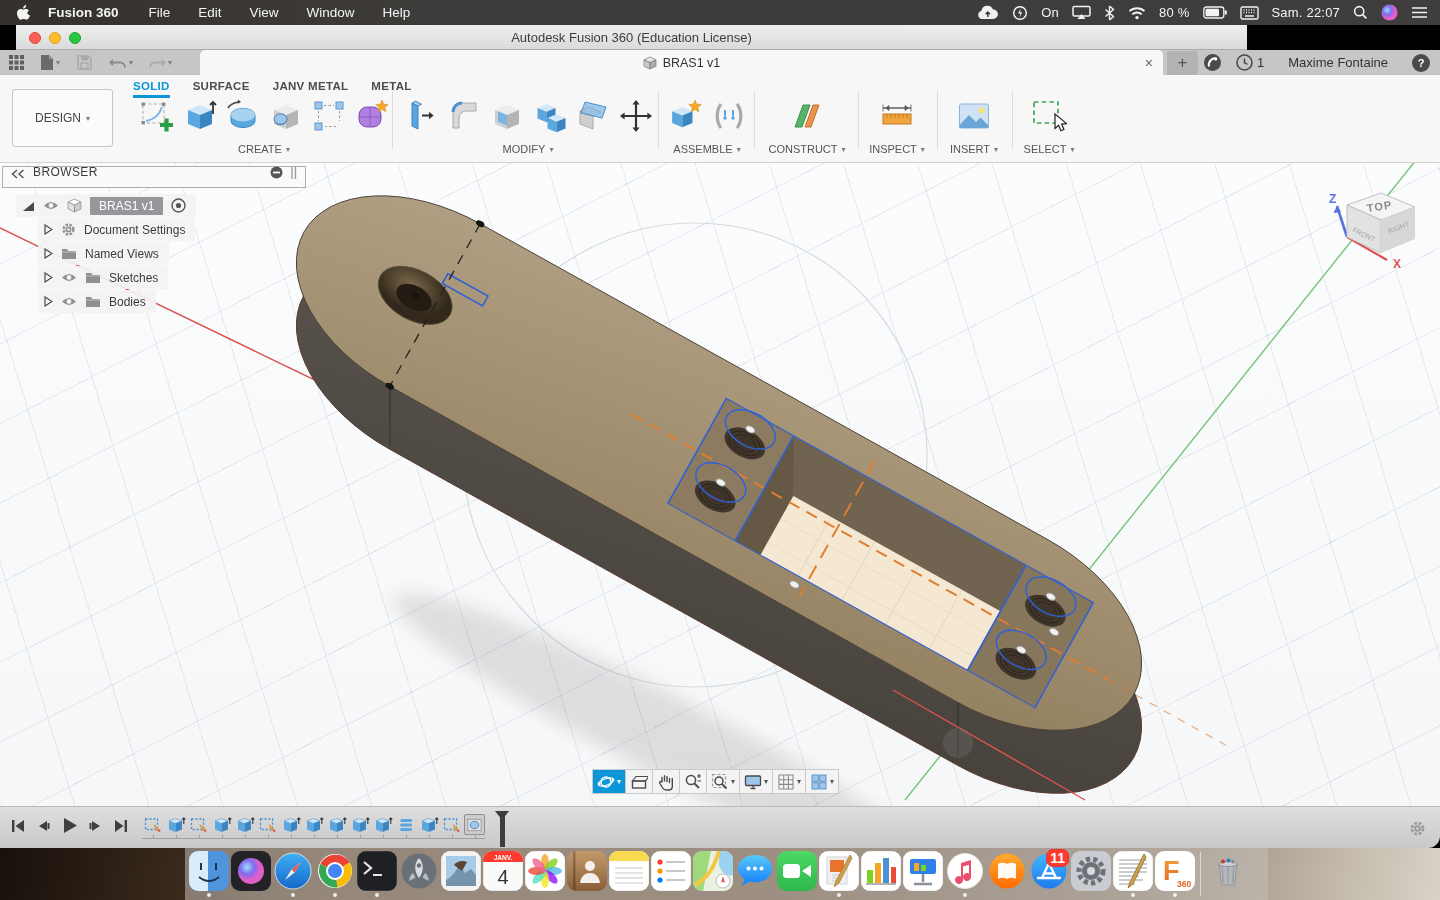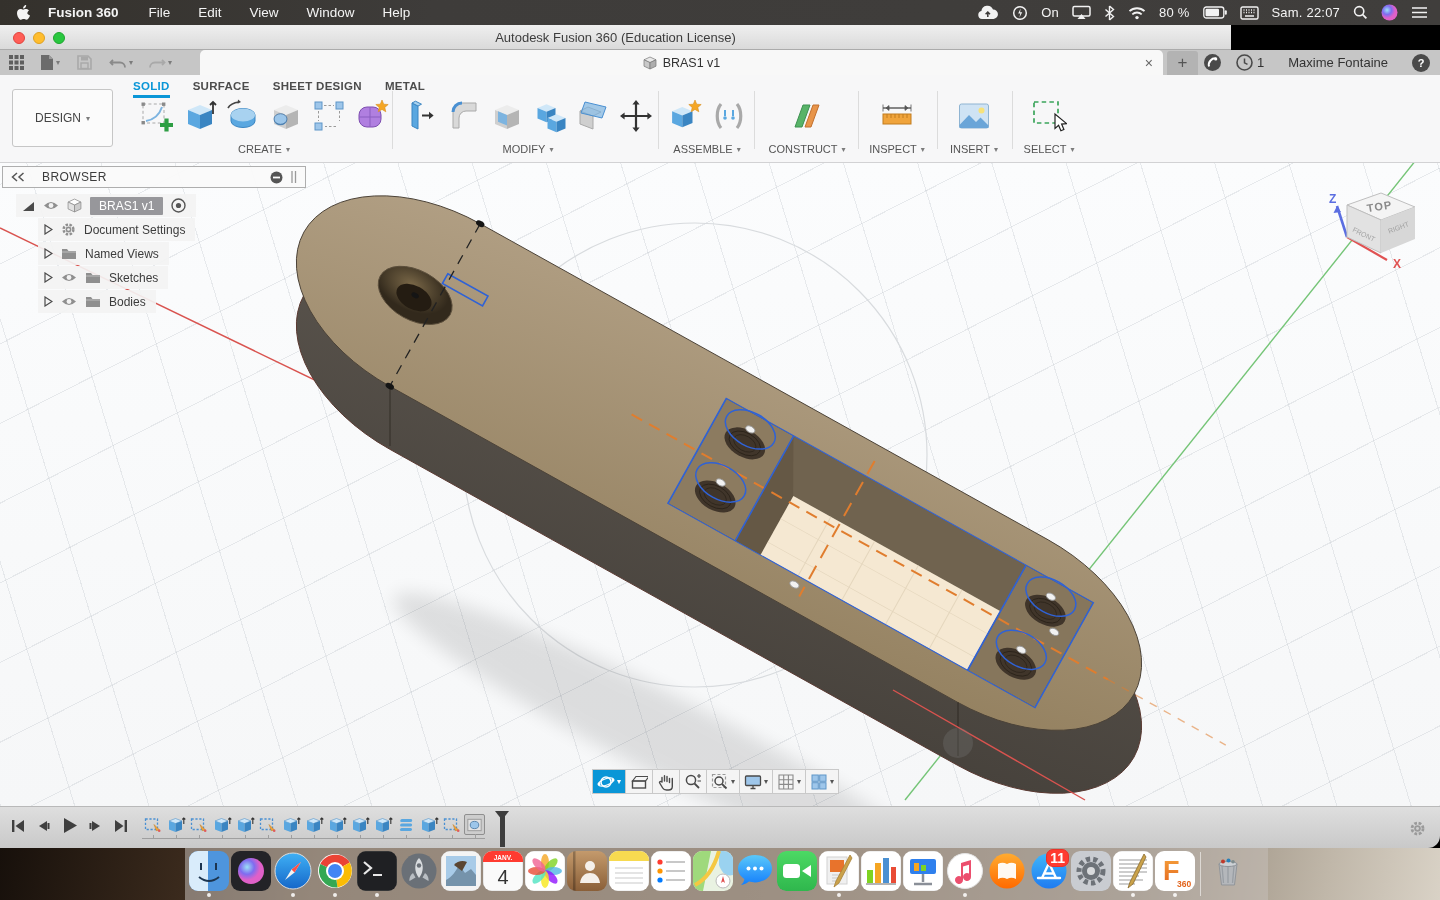--- a/index.html
+++ b/index.html
@@ -10,21 +10,21 @@
 
 #menubar{position:absolute;left:0;top:0;width:1440px;height:25px;background:linear-gradient(90deg,#34312c,#3e3c3a 30%,#403e3c);color:#f4f4f4;display:flex;align-items:center;font-size:13.5px}
 #menubar .apple{margin:0 18px 0 16px}
 #menubar .appname{font-weight:bold;margin-right:30px}
 #menubar .menus{display:flex;gap:28px}
 #menubar .right{margin-left:auto;display:flex;align-items:center;gap:13px;padding-right:12px;font-size:13px}
 #menubar .right .txt{letter-spacing:.2px}
 .mb-ic{display:flex;align-items:center}
 
 
-#titlebar{position:absolute;left:0;top:25px;width:1231px;height:25px;background:linear-gradient(#efefef,#dadada);border-bottom:1px solid #ababab}
+#titlebar{position:absolute;left:16px;top:25px;width:1231px;height:25px;background:linear-gradient(#efefef,#dadada);border-bottom:1px solid #ababab}
 .tl{position:absolute;top:6.5px;width:12px;height:12px;border-radius:50%}
 #titlebar .title{position:absolute;left:0;right:0;text-align:center;line-height:25px;font-size:13px;color:#3d3d3d}
 
 
 #quickbar{position:absolute;left:0;top:50px;width:1440px;height:25px;background:#c6c6c6}
 #quickbar .qicons{position:absolute;left:8px;top:0;height:25px;display:flex;align-items:center;gap:9px}
 .qi{display:flex;align-items:center;gap:2px}
 .car{font-size:8px;color:#7c7c7c;font-style:normal}
 #doc-tab{position:absolute;left:200px;top:0;width:963px;height:25px;background:#f8f8f8;border-radius:5px 5px 0 0;display:flex;align-items:center;justify-content:center;gap:6px;font-size:12.5px;color:#333}
 #doc-tab .close{position:absolute;right:10px;color:#666;font-size:14px;line-height:1;cursor:default}
@@ -47,21 +47,21 @@
 
 #canvas{position:absolute;left:0;top:163px;width:1440px;height:643px;background:
  repeating-linear-gradient(73deg,rgba(186,192,199,.30) 0 1px,transparent 1px 71px),
  repeating-linear-gradient(-27deg,rgba(186,192,199,.30) 0 1px,transparent 1px 71px),
  linear-gradient(#fbfcfd,#f6f7f8)}
 #scene{position:absolute;left:0;top:0}
 #viewcube{position:absolute;left:1317px;top:16px;width:115px;height:100px}
 
 
 #browser{position:absolute;left:2px;top:3px;width:304px;font-size:12px;color:#3c3c3c}
-#browser .hdr{height:22px;background:rgba(250,250,250,.95);border:1px solid #aeaeae;display:flex;align-items:center;padding:8px 8px;gap:17px;letter-spacing:.4px}
+#browser .hdr{height:22px;background:rgba(250,250,250,.95);border:1px solid #aeaeae;display:flex;align-items:flex-end;padding:8px 8px;gap:8px;letter-spacing:.4px}
 #browser .hdr .sp{margin-left:auto;display:flex;gap:8px;align-items:center;color:#555}
 .brow{display:inline-flex;align-items:center;height:23px;background:rgba(243,243,243,.92);padding:0 10px 0 6px;gap:8px;margin-top:1px}
 .brow .lbl{white-space:nowrap}
 #brow-root{margin-left:14px;margin-top:6px}
 .ind1{margin-left:36px}
 .ind2{margin-left:36px}
 .sel-lbl{background:#97979b;color:#fff;padding:2px 9px;border-radius:1px}
 
 
 #commentsbar{position:absolute;left:2px;top:607px;width:302px;height:22px;background:rgba(250,250,250,.95);border:1px solid #aeaeae;display:flex;align-items:center;padding:0 9px;font-size:12px;color:#4a4a4a;letter-spacing:.4px}
@@ -321,21 +321,21 @@
 </div>
 
 <div id="ribbon">
   <div id="design-btn">
       <span>DESIGN</span>
       <i class="car">▾</i>
     </div>
   <div id="rtabs">
     <span class="rtab active">SOLID</span>
     <span class="rtab">SURFACE</span>
-    <span class="rtab">SHEET DESIGN</span>
+    <span class="rtab">JANV METAL</span>
     <span class="rtab">METAL</span>
   </div>
   <div class="rgroup" style="left:133px;width:262px">
       <div class="gicons">
         <span>
           <svg width="36" height="36" viewBox="0 0 36 36">
             <rect x="4" y="6" width="21" height="19" fill="none" stroke="#a9a9a9" stroke-dasharray="3 2.4"></rect>
             <rect x="2.5" y="4.5" width="3.4" height="3.4" fill="#8a8a8a"></rect>
             <rect x="23" y="4.5" width="3.4" height="3.4" fill="#8a8a8a"></rect>
             <rect x="2.5" y="23" width="3.4" height="3.4" fill="#8a8a8a"></rect>

